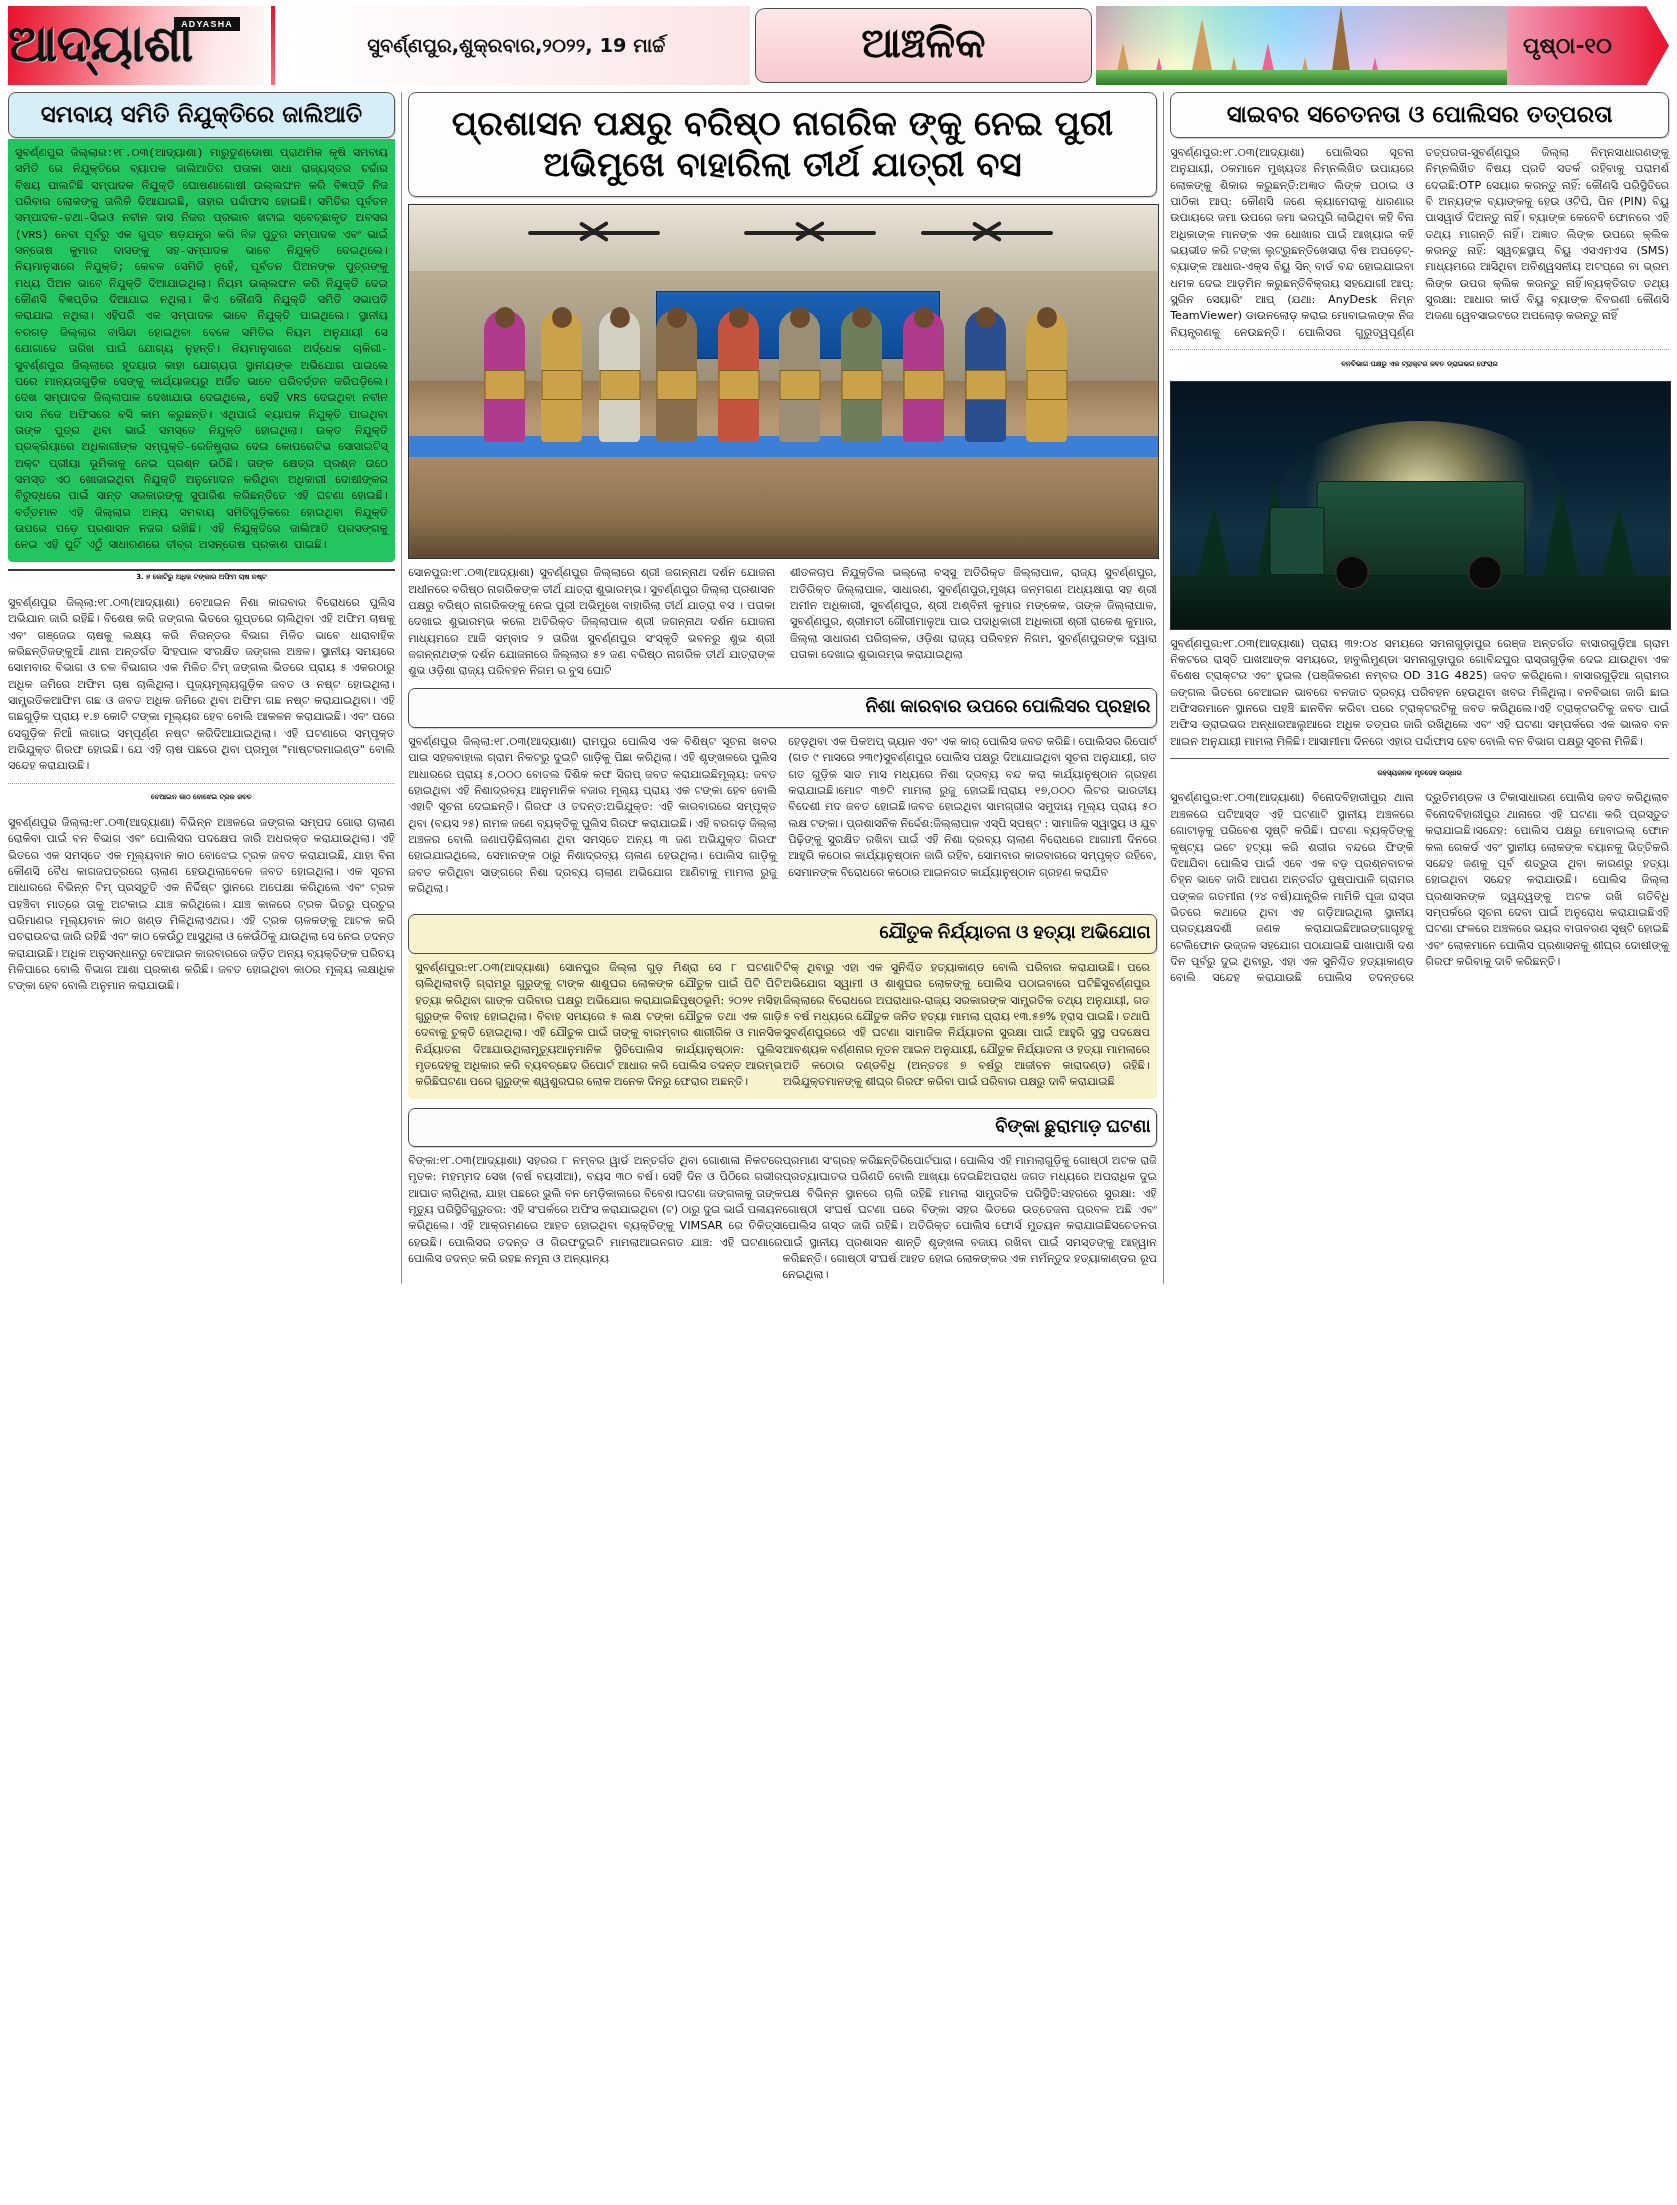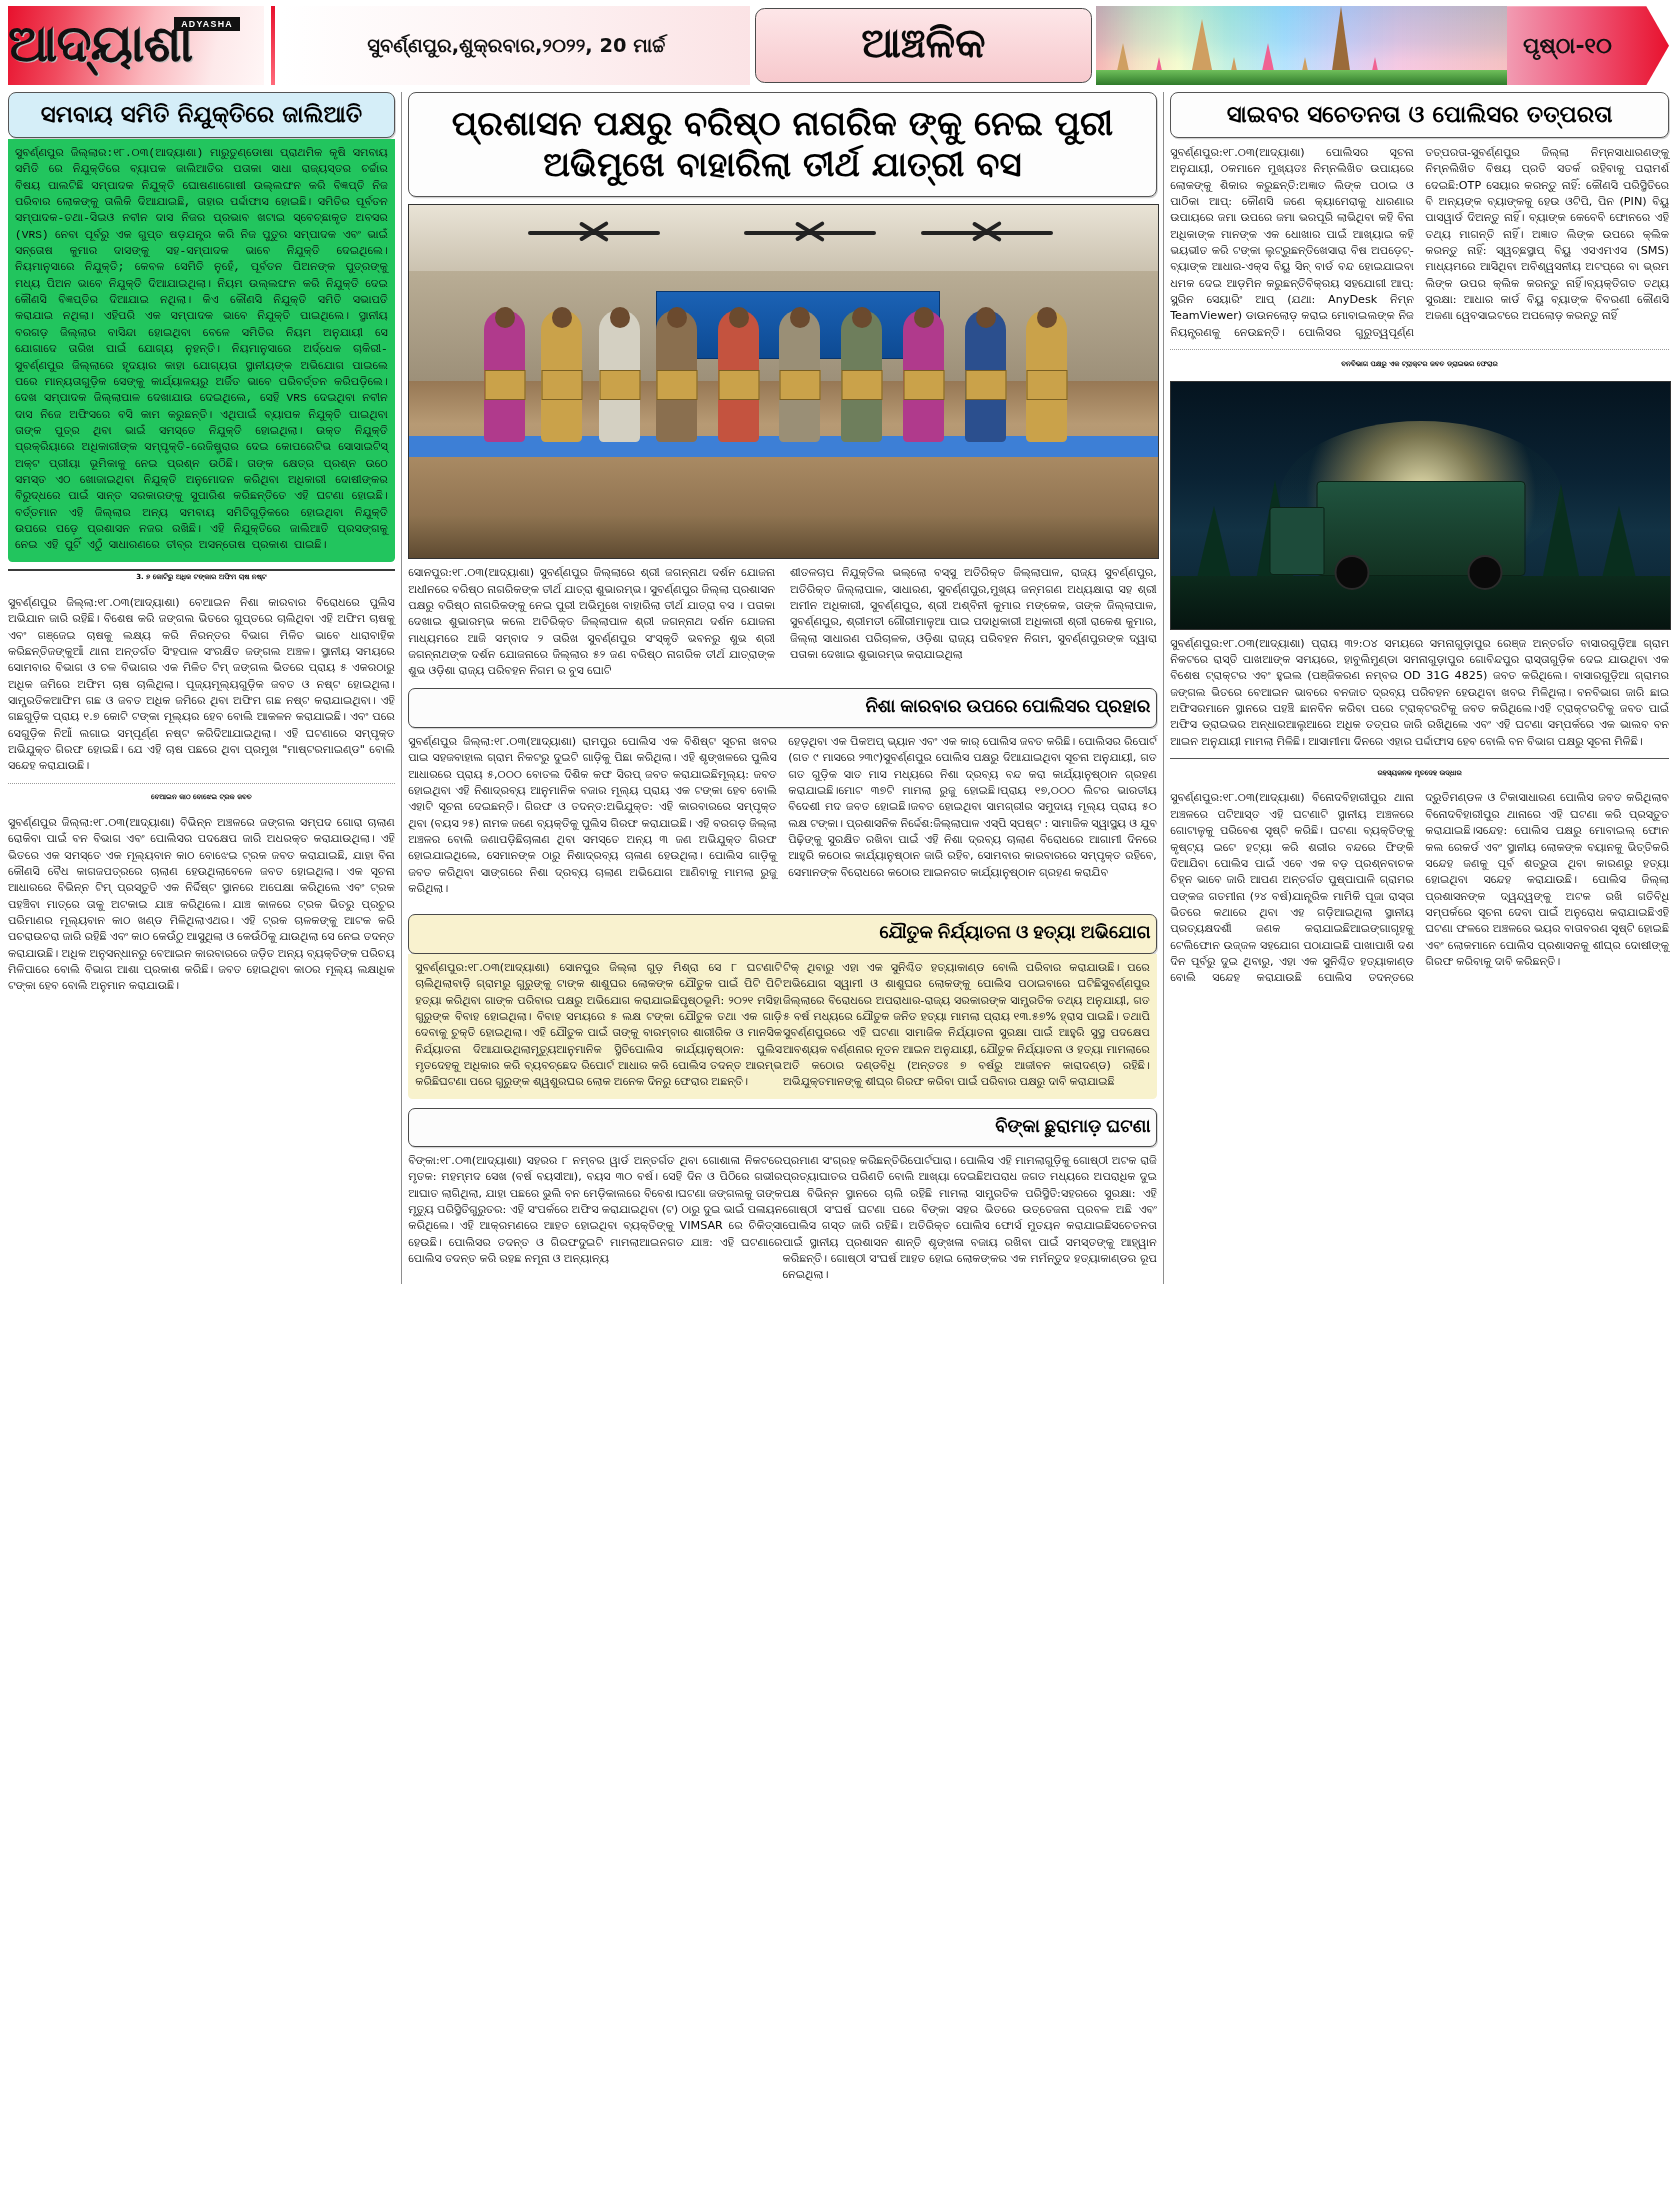--- a/index.html
+++ b/index.html
@@ -169,21 +169,21 @@
   <div class="masthead">
 
     <div class="logo-box">
       <div class="logo-word">ଆଦ୍ୟାଶା</div>
       <div class="logo-latin">ADYASHA</div>
     </div>
 
     <div class="red-rule"></div>
 
     <div class="dateline-wrap">
-      <div class="dateline">ସୁବର୍ଣ୍ଣପୁର,ଶୁକ୍ରବାର,୨୦୨୨, 20 ମାର୍ଚ୍ଚ</div>
+      <div class="dateline">ସୁବର୍ଣ୍ଣପୁର,ଶୁକ୍ରବାର,୨୦୨୨, 19 ମାର୍ଚ୍ଚ</div>
     </div>
 
     <div class="banner-title-box">
       <div class="banner-title">ଆଞ୍ଚଳିକ</div>
     </div>
 
     <div class="temple-strip">
       <div class="rainbow"></div>
       <span class="spire" style="left:17.6px;"></span>
       <span class="spire small pink" style="left:57px;"></span>

